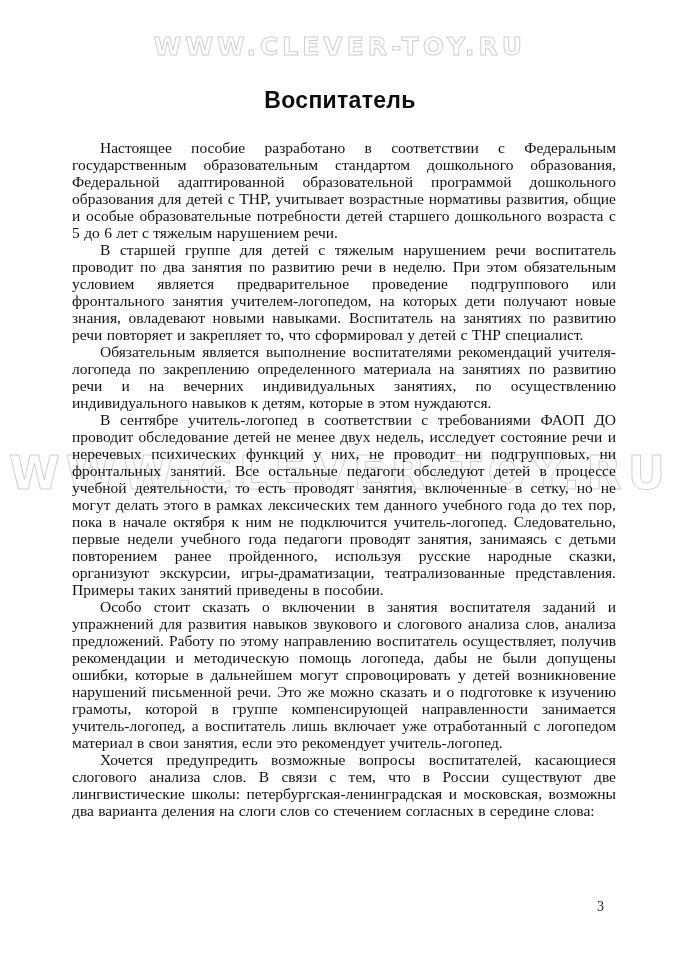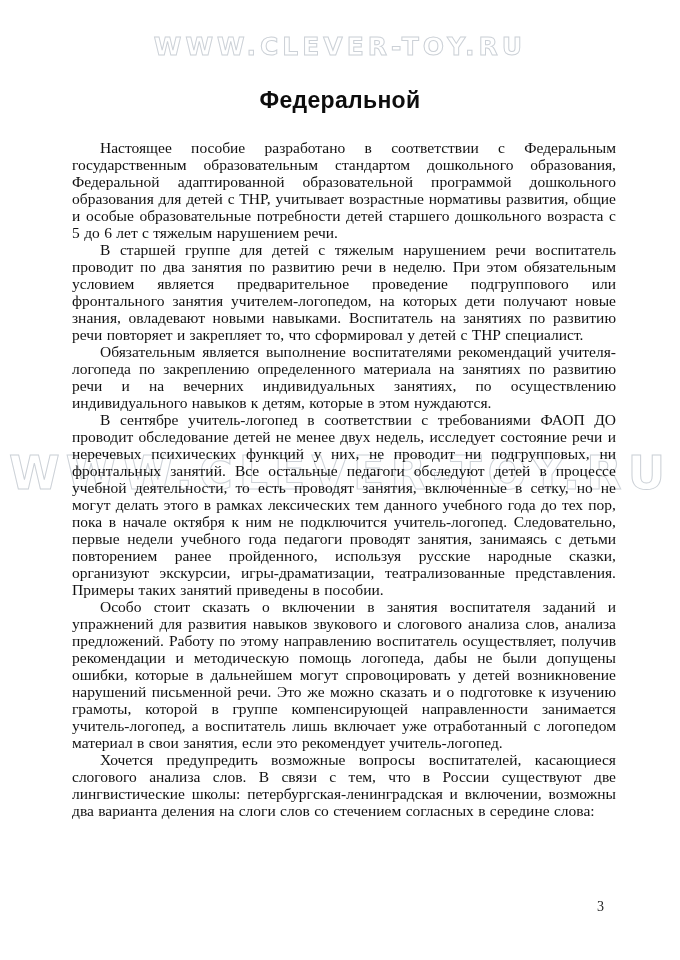--- a/index.html
+++ b/index.html
@@ -68,27 +68,27 @@
 </style>
 </head>
 <body>
 
 <div class="page">
 
   <div class="watermark watermark-top">WWW.CLEVER-TOY.RU</div>
 
   <div class="watermark watermark-middle">WWW.CLEVER-TOY.RU</div>
 
-  <h1 class="title">Федеральной</h1>
+  <h1 class="title">Воспитатель</h1>
 
   <div class="content">
 
   <p class="para">Настоящее пособие разработано в соответствии с Федеральным государственным образовательным стандартом дошкольного образования, Федеральной адаптированной образовательной программой дошкольного образования для детей с ТНР, учитывает возрастные нормативы развития, общие и особые образовательные потребности детей старшего дошкольного возраста с 5 до 6 лет с тяжелым нарушением речи.</p>
       <p class="para">В старшей группе для детей с тяжелым нарушением речи воспитатель проводит по два занятия по развитию речи в неделю. При этом обязательным условием является предварительное проведение подгруппового или фронтального занятия учителем-логопедом, на которых дети получают новые знания, овладевают новыми навыками. Воспитатель на занятиях по развитию речи повторяет и закрепляет то, что сформировал у детей с ТНР специалист.</p>
       <p class="para">Обязательным является выполнение воспитателями рекомендаций учителя-логопеда по закреплению определенного материала на занятиях по развитию речи и на вечерних индивидуальных занятиях, по осуществлению индивидуального навыков к детям, которые в этом нуждаются.</p>
       <p class="para">В сентябре учитель-логопед в соответствии с требованиями ФАОП ДО проводит обследование детей не менее двух недель, исследует состояние речи и неречевых психических функций у них, не проводит ни подгрупповых, ни фронтальных занятий. Все остальные педагоги обследуют детей в процессе учебной деятельности, то есть проводят занятия, включенные в сетку, но не могут делать этого в рамках лексических тем данного учебного года до тех пор, пока в начале октября к ним не подключится учитель-логопед. Следовательно, первые недели учебного года педагоги проводят занятия, занимаясь с детьми повторением ранее пройденного, используя русские народные сказки, организуют экскурсии, игры-драматизации, театрализованные представления. Примеры таких занятий приведены в пособии.</p>
       <p class="para">Особо стоит сказать о включении в занятия воспитателя заданий и упражнений для развития навыков звукового и слогового анализа слов, анализа предложений. Работу по этому направлению воспитатель осуществляет, получив рекомендации и методическую помощь логопеда, дабы не были допущены ошибки, которые в дальнейшем могут спровоцировать у детей возникновение нарушений письменной речи. Это же можно сказать и о подготовке к изучению грамоты, которой в группе компенсирующей направленности занимается учитель-логопед, а воспитатель лишь включает уже отработанный с логопедом материал в свои занятия, если это рекомендует учитель-логопед.</p>
-      <p class="para">Хочется предупредить возможные вопросы воспитателей, касающиеся слогового анализа слов. В связи с тем, что в России существуют две лингвистические школы: петербургская-ленинградская и включении, возможны два варианта деления на слоги слов со стечением согласных в середине слова:</p>
+      <p class="para">Хочется предупредить возможные вопросы воспитателей, касающиеся слогового анализа слов. В связи с тем, что в России существуют две лингвистические школы: петербургская-ленинградская и московская, возможны два варианта деления на слоги слов со стечением согласных в середине слова:</p>
     </div>
 
   <div class="page-number">3</div>
 
 </div>
 
 </body></html>

